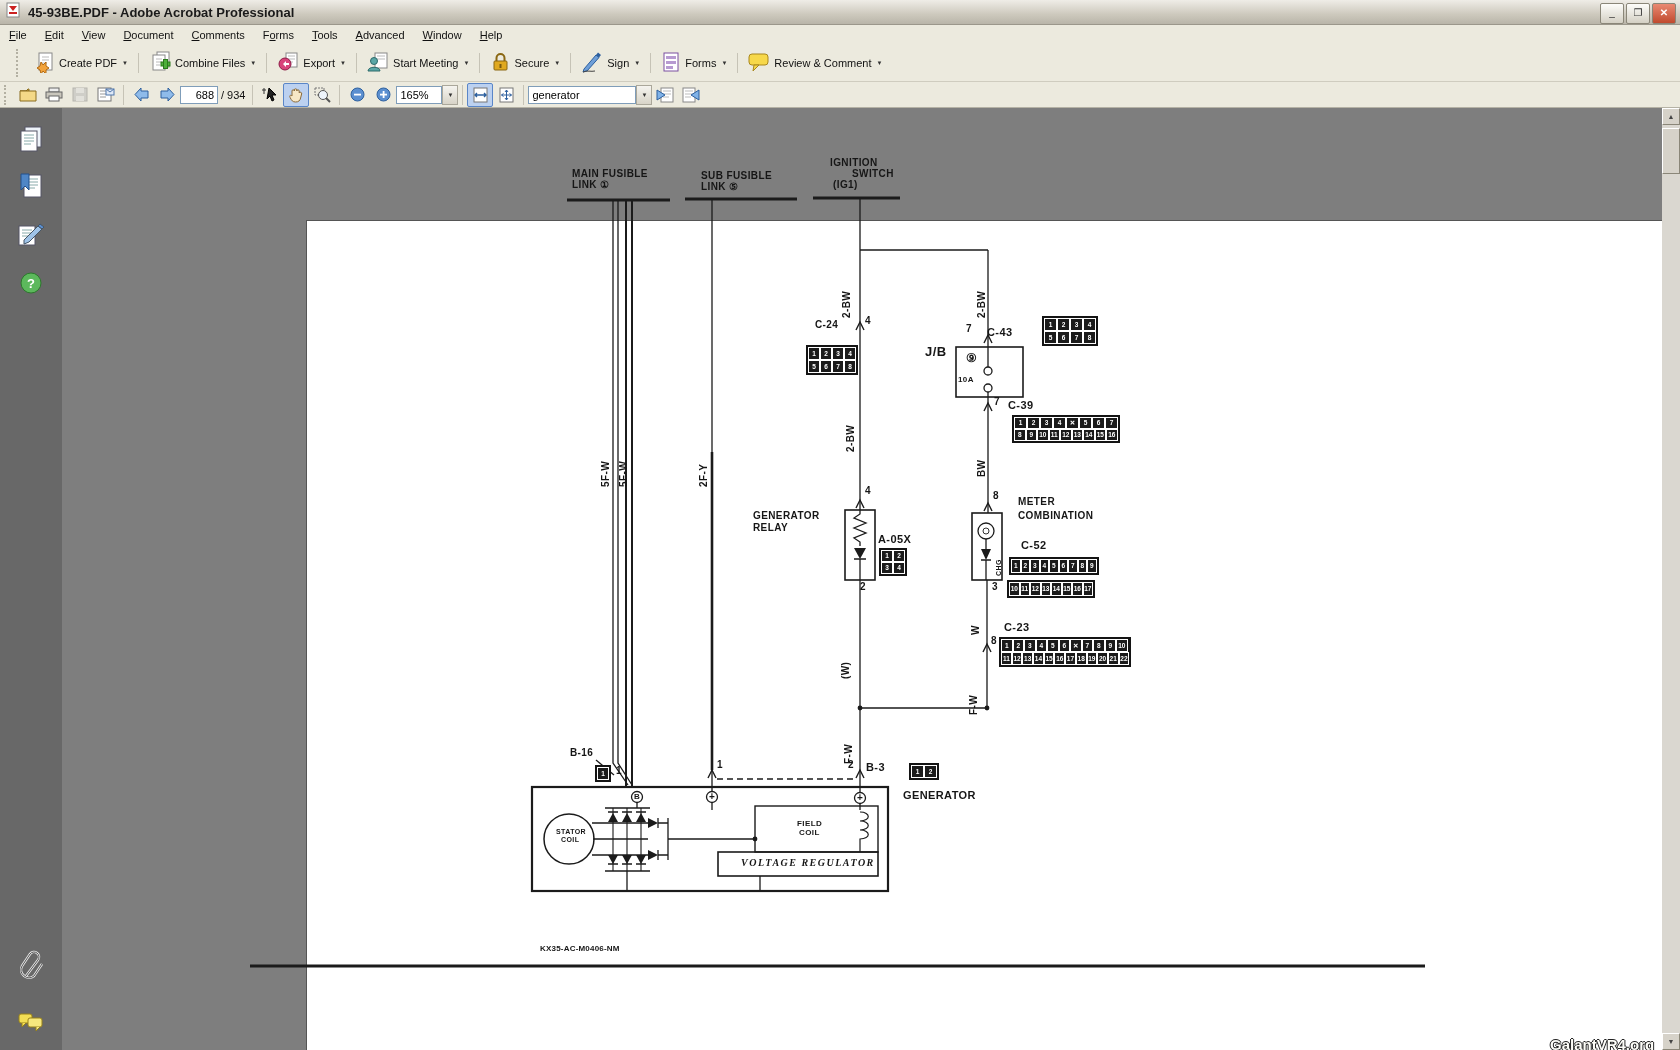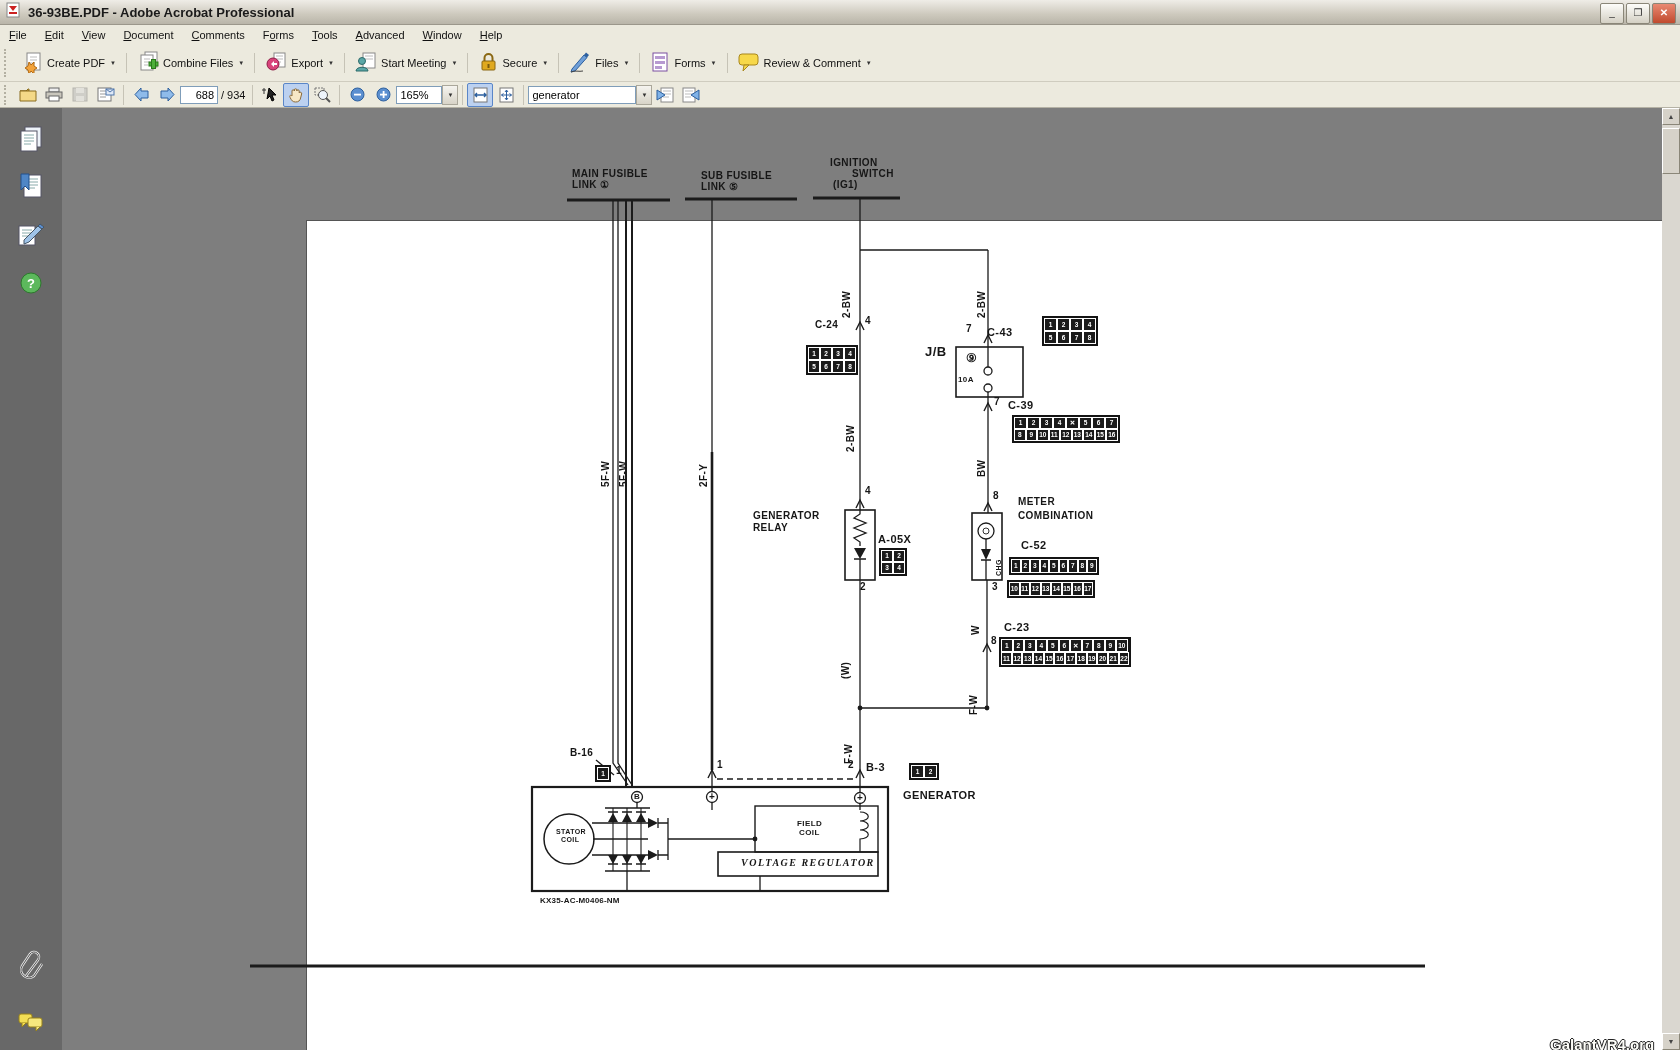--- a/index.html
+++ b/index.html
@@ -12,21 +12,21 @@
   .titlebar .title{font-weight:bold;font-size:13px;color:#1a1a1a;}
   .winbtns{position:absolute;right:4px;top:3px;display:flex;gap:2px;}
   .winbtn{width:22px;height:19px;border:1px solid #8a8678;border-radius:2px;
     background:linear-gradient(#fdfdfa,#d4d0c4);font-size:10px;line-height:17px;text-align:center;color:#333;}
   .winbtn.close{background:linear-gradient(#e98972,#c04a2e);color:#fff;font-weight:bold;}
   .menubar{position:absolute;left:0;top:25px;width:1680px;height:20px;background:#eceade;
     border-bottom:1px solid #d2cfc2;display:flex;align-items:center;font-size:11px;}
   .menu-item{padding:2px 9px;color:#111;}
   .menu-item u{text-decoration:underline;}
   .toolbar1{position:absolute;left:0;top:45px;width:1680px;height:37px;background:#eceade;
-    border-bottom:1px solid #cfccbf;display:flex;align-items:center;padding-left:2px;box-sizing:border-box;}
+    border-bottom:1px solid #cfccbf;display:flex;align-items:center;padding-left:14px;box-sizing:border-box;}
   .toolbar2{position:absolute;left:0;top:82px;width:1680px;height:26px;background:#eceade;
     border-bottom:1px solid #b5b2a5;display:flex;align-items:center;padding-left:2px;box-sizing:border-box;}
   .grip{width:5px;height:80%;border-left:2px dotted #b3b0a2;margin:0 4px 0 2px;}
   .tb-btn{display:flex;align-items:center;gap:4px;padding:3px 5px;border:1px solid transparent;
     border-radius:3px;font-size:11px;color:#111;white-space:nowrap;}
   .tb-btn .arrow{font-size:6px;color:#333;margin-left:1px;}
   .sep{width:1px;height:20px;background:#c6c3b6;margin:0 4px;}
   .ibtn{width:24px;height:22px;display:flex;align-items:center;justify-content:center;border:1px solid transparent;border-radius:2px;}
   .ibtn.sel{background:#bcd1f0;border:1px solid #5a86c8;}
   .ibtn.dis{opacity:.45;}
@@ -66,21 +66,21 @@
 <body>
 
 <div class="titlebar">
   <span>
     <svg width="16" height="16">
         <rect x="1" y="1" width="12" height="14" fill="#fff" stroke="#888"></rect>
         <path d="M3 4 L11 4 L7 9 Z" fill="#c22"></path>
         <rect x="3" y="10" width="8" height="2" fill="#c22"></rect>
       </svg>
   </span>
-  <span class="title">36-93BE.PDF - Adobe Acrobat Professional</span>
+  <span class="title">45-93BE.PDF - Adobe Acrobat Professional</span>
   <div class="winbtns">
     <div class="winbtn">_</div>
     <div class="winbtn">❐</div>
     <div class="winbtn close">✕</div>
   </div>
 </div>
 
 <div class="menubar" id="menubar">
     <span class="menu-item"><u>F</u>ile</span>
     <span class="menu-item"><u>E</u>dit</span>
@@ -149,21 +149,21 @@
       <span>Secure</span>
       <span class="arrow">▼</span>
     </div>
     <div class="sep"></div>
     <div class="tb-btn">
       <span><svg width="22" height="22">
           <path d="M3 18 L15 4 l3 2.5 L6 20 l-4 1 Z" fill="#6f9fd8" stroke="#2c5f9e"></path>
           <path d="M15 4 l3 2.5 l2 -2.5 l-3 -2.5 Z" fill="#2c5f9e"></path>
           <path d="M2 21 c4 -2 8 0 12 -1" stroke="#444" fill="none"></path>
         </svg></span>
-      <span>Files</span>
+      <span>Sign</span>
       <span class="arrow">▼</span>
     </div>
     <div class="sep"></div>
     <div class="tb-btn">
       <span><svg width="20" height="22">
           <rect x="3" y="2" width="14" height="18" fill="#fff" stroke="#7a4fa0"></rect>
           <rect x="5" y="5" width="10" height="3" fill="#b79ad1"></rect>
           <rect x="5" y="10" width="10" height="3" fill="#b79ad1"></rect>
           <rect x="5" y="15" width="7" height="3" fill="#b79ad1"></rect>
         </svg></span>
@@ -456,21 +456,21 @@
     <div class="dlabel" style="left: 866px; top: 762px; font-size: 11px;">B-3</div>
     <div class="dlabel" style="left: 903px; top: 790px; font-size: 11px;">GENERATOR</div>
     <div class="dlabel" style="left: 634px; top: 793px; font-size: 8px;">B</div>
     <div class="dlabel" style="left: 709px; top: 792px; font-size: 10px;">+</div>
     <div class="dlabel" style="left: 857px; top: 793px; font-size: 10px;">+</div>
     <div class="dlabel" style="left: 556px; top: 828px; font-size: 7px;">STATOR</div>
     <div class="dlabel" style="left: 561px; top: 836px; font-size: 7px;">COIL</div>
     <div class="dlabel" style="left: 797px; top: 820px; font-size: 8px;">FIELD</div>
     <div class="dlabel" style="left: 799px; top: 829px; font-size: 8px;">COIL</div>
     <div class="dlabel vr" style="left: 741px; top: 857px;">VOLTAGE REGULATOR</div>
-    <div class="dlabel kx" style="left: 540px; top: 896px;">KX35-AC-M0406-NM</div>
+    <div class="dlabel kx" style="left: 540px; top: 944px;">KX35-AC-M0406-NM</div>
     <div class="connector" style="left: 806px; top: 345px;">
       <div class="crow">
         <div class="ccell" style="width: 10px; height: 11px; line-height: 11px;">1</div>
         <div class="ccell" style="width: 10px; height: 11px; line-height: 11px;">2</div>
         <div class="ccell" style="width: 10px; height: 11px; line-height: 11px;">3</div>
         <div class="ccell" style="width: 10px; height: 11px; line-height: 11px;">4</div>
       </div>
       <div class="crow">
         <div class="ccell" style="width: 10px; height: 11px; line-height: 11px;">5</div>
         <div class="ccell" style="width: 10px; height: 11px; line-height: 11px;">6</div>

